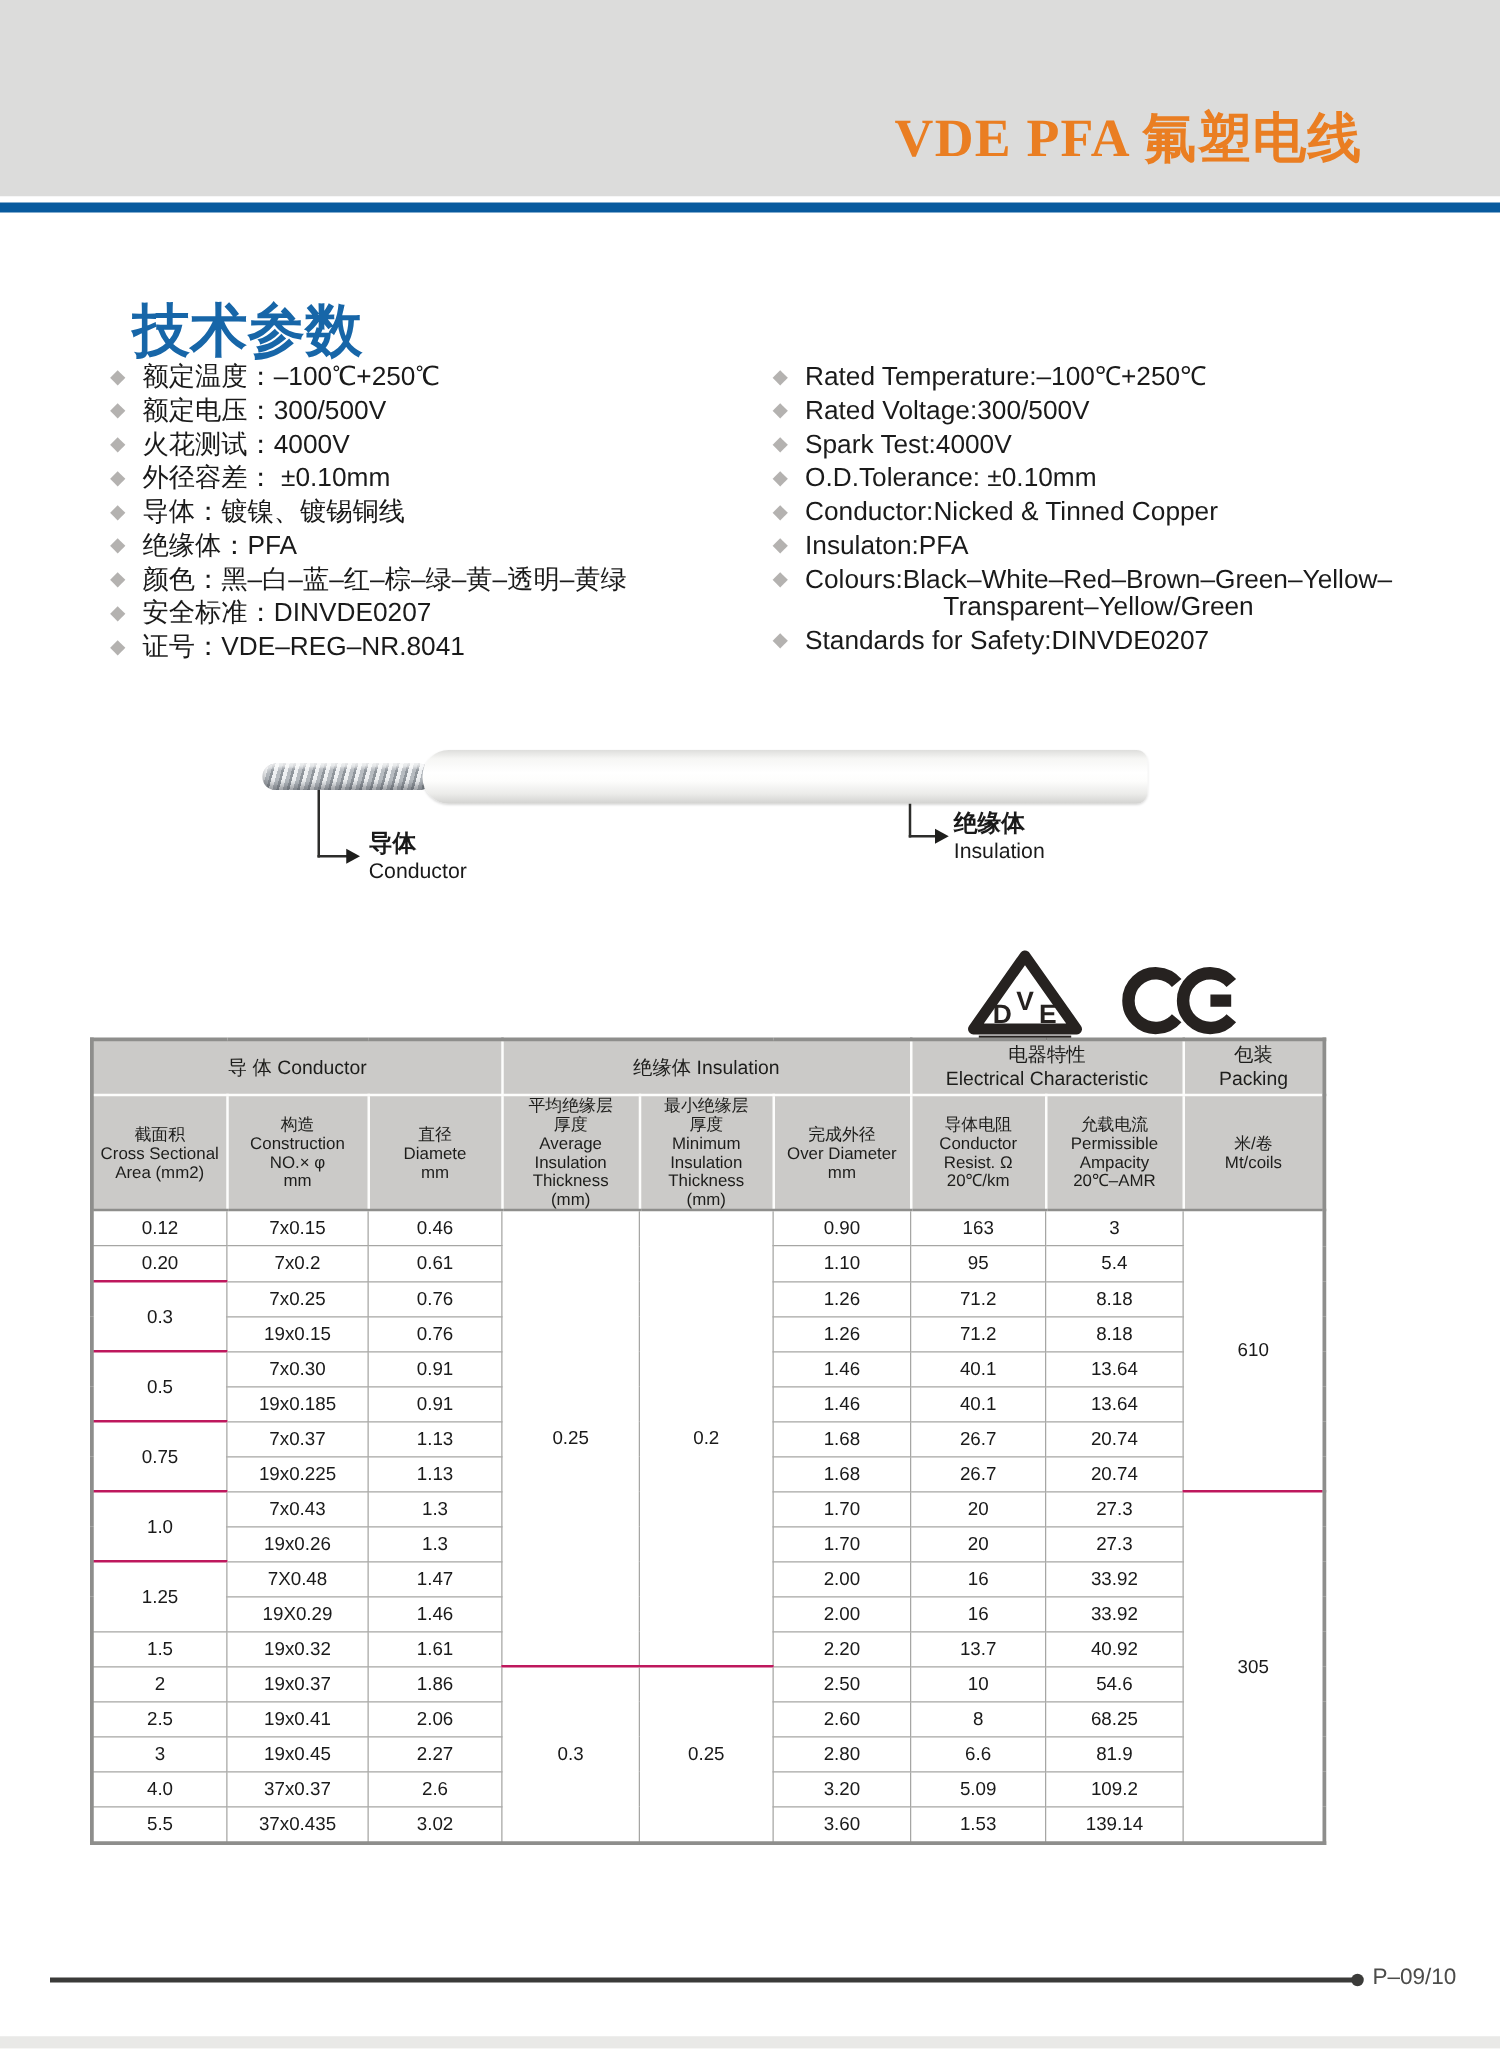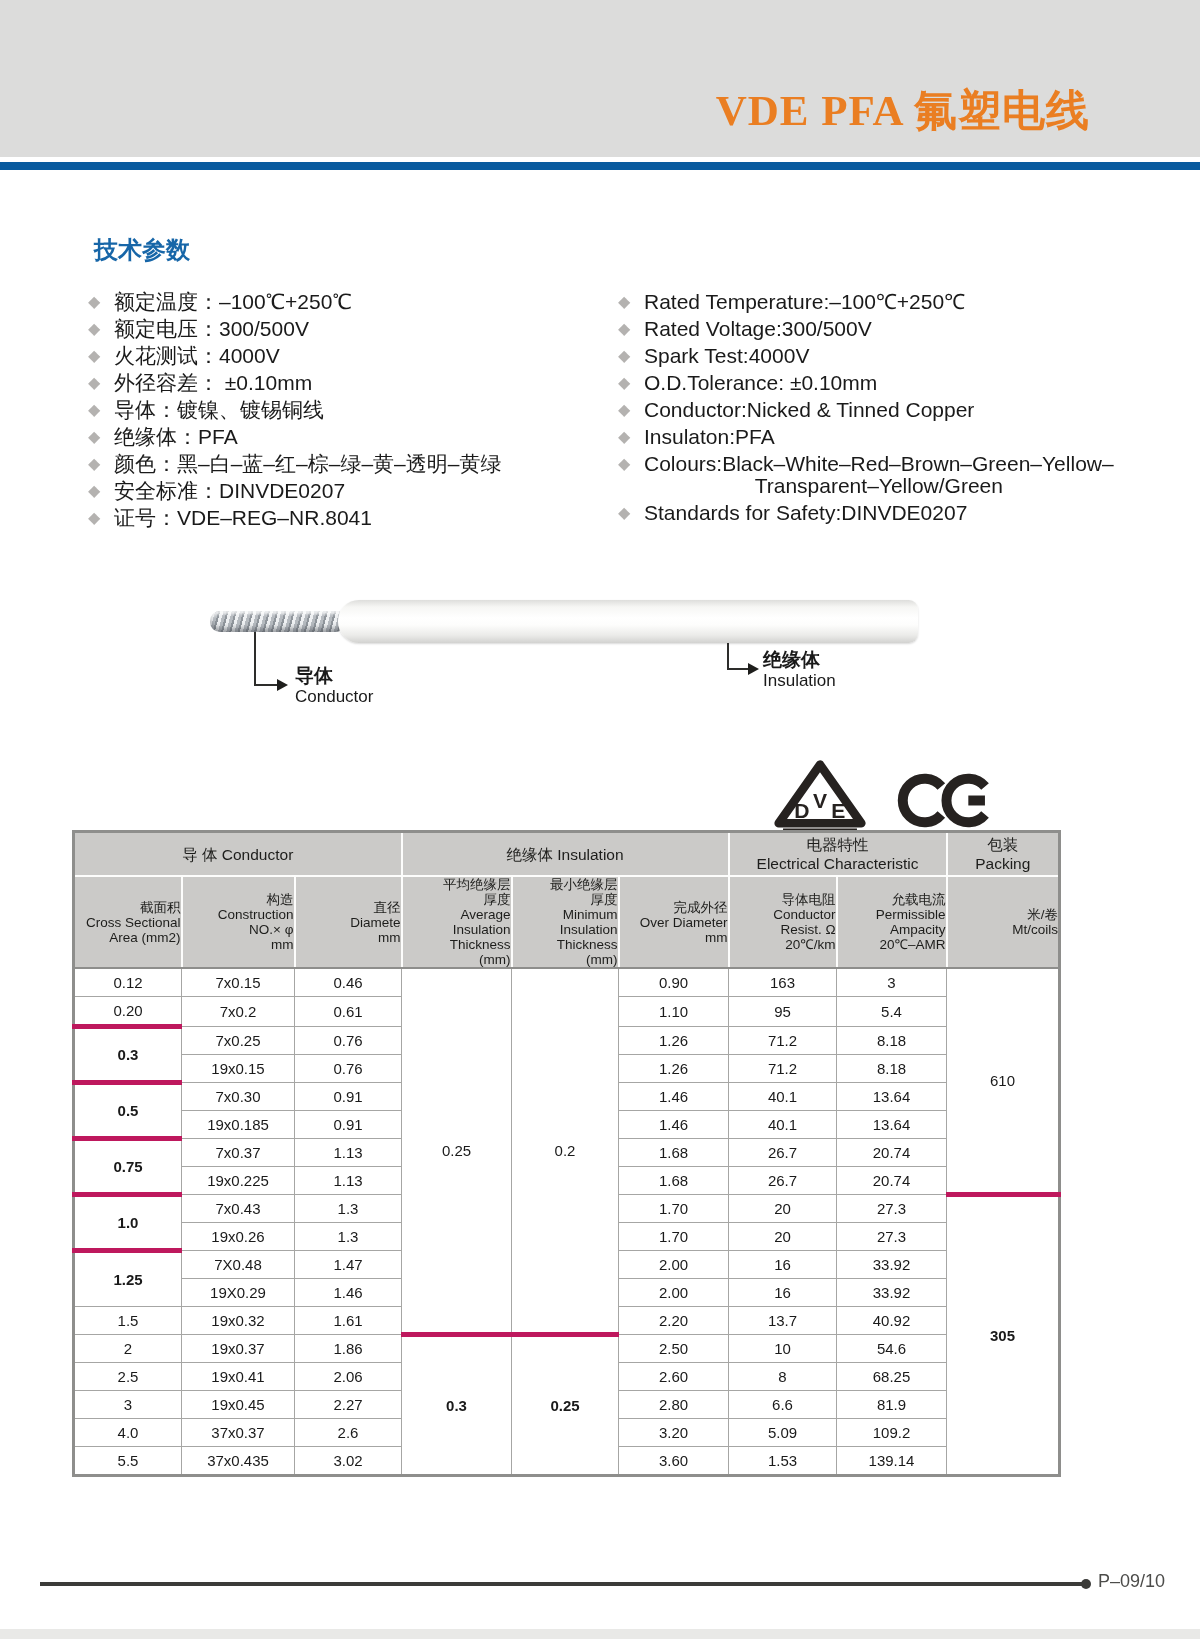--- a/index.html
+++ b/index.html
@@ -5,21 +5,21 @@
   html,body{margin:0;padding:0;background:#fff;}
   .page{position:relative;width:1200px;height:1639px;background:#fff;overflow:hidden;
         font-family:"Liberation Sans",sans-serif;color:#1a1a1a;}
   
   .band{position:absolute;left:0;top:0;width:1200px;height:157px;background:#dcdcdb;}
   .title{position:absolute;right:110px;top:82px;font-family:"Liberation Serif",serif;
          font-weight:bold;font-size:43px;color:#ea7e22;letter-spacing:1px;white-space:nowrap;}
   .rule{position:absolute;left:0;top:162px;width:1200px;height:8px;background:#085a9e;}
   
   .sec-title{position:absolute;margin:0;color:#1766a8;font-weight:bold;white-space:nowrap;}
-  .sec-title.zh{left:94px;top:234px;font-size:24px;font-family:Liberation Serif, serif;}
+  .sec-title.zh{left:106px;top:234px;font-size:46px;font-family:Liberation Serif, serif;}
   .sec-title.en{left:619px;top:240px;font-size:31px;font-weight:normal;letter-spacing:1px;}
   
   .speclist{position:absolute;margin:0;padding:0;list-style:none;font-size:21px;}
   .speclist.zh{left:88px;top:291px;}
   .speclist.en{left:618px;top:291px;width:520px;}
   .spec-item{display:flex;align-items:flex-start;margin-bottom:5px;line-height:22px;}
   .diamond{flex:0 0 26px;color:#b4b2b0;font-size:16px;line-height:22px;}
   .txt{white-space:pre-line;text-align:center;}
   
   .braid{position:absolute;left:210px;top:611px;width:136px;height:21px;border-radius:10px;
@@ -36,25 +36,25 @@
   .diag-label .en{display:block;font-size:17px;}
   
   .cert{position:absolute;}
   
   .spec-table{position:absolute;left:72px;top:830px;width:986px;border-collapse:collapse;
               table-layout:fixed;border:3px solid #8e8e8c;}
   .spec-table th,.spec-table td{text-align:center;vertical-align:middle;padding:0;}
   .spec-table thead th{background:#cbcac8;border:2px solid #fdfdfc;color:#1d1d1b;
                        font-weight:normal;white-space:pre-line;}
   .group-row th{height:42px;font-size:15.5px;line-height:19px;}
-  .sub-row th{height:90px;font-size:13.5px;line-height:15px;text-align:right;}
+  .sub-row th{height:90px;font-size:13.5px;line-height:15px;}
   .spec-table thead .sub-row th{border-bottom:2px solid #8e8e8c;}
   .spec-table tbody td{background:#fff;border:1px solid #a6a6a4;height:27px;font-size:15px;}
   .spec-table tbody tr.sub td{border-top-color:#c5c5c3;}
-  .spec-table tbody td.merged-start{border-top:5px solid #be185d;font-weight:bold;}
+  .spec-table tbody td.merged-start{border-top:2px solid #be185d;}
   
   .footer-rule{position:absolute;left:40px;top:1582px;width:1046px;height:4px;background:#3b3b39;}
   .footer-rule:after{content:"";position:absolute;right:-5px;top:-3px;width:10px;height:10px;
                      border-radius:50%;background:#3b3b39;}
   .footer-page{position:absolute;left:1098px;top:1571px;font-size:18px;color:#4c4c4a;}
   .bottom-strip{position:absolute;left:0;bottom:0;width:1200px;height:10px;background:#e9e9e7;}
 </style>
 </head>
 <body>
 

